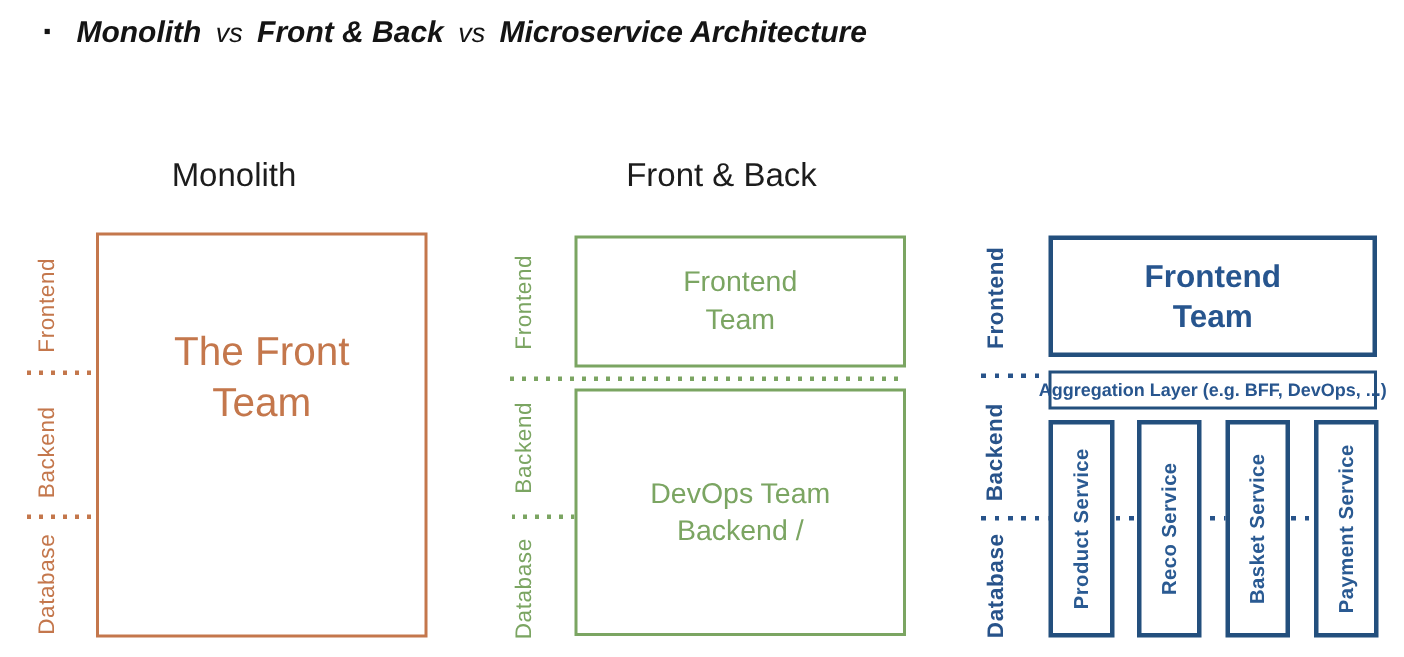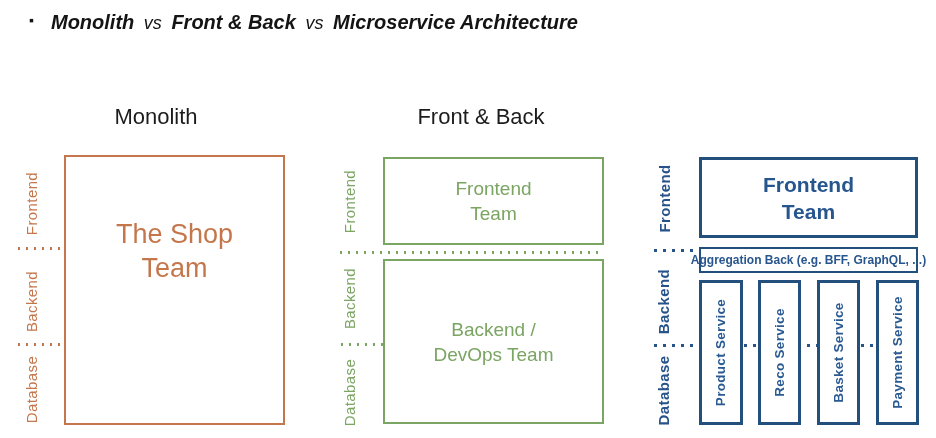--- a/index.html
+++ b/index.html
@@ -72,21 +72,21 @@
   <div class="vlabel lab-orange" style="left:16px; top:262px; width:32px; height:78px;">
       <span>Backend</span>
     </div>
   <div class="dots dots-orange" style="left:18px; top:343px; width:46px;"></div>
   <div class="vlabel lab-orange" style="left:16px; top:350px; width:32px; height:78px;">
       <span>Database</span>
     </div>
 
   <div class="box box-orange monolith-box" style="left:64px; top:155px; width:221px; height:270px;">
     <div class="shop-text">
-      <div>The Shop</div>
+      <div>The Front</div>
       <div>Team</div>
     </div>
   </div>
 
   <div class="vlabel lab-green" style="left:334px; top:166px; width:32px; height:70px;">
       <span>Frontend</span>
     </div>
   <div class="dots dots-green" style="left:340px; top:251px; width:264px;"></div>
   <div class="vlabel lab-green" style="left:334px; top:266px; width:32px; height:64px;">
       <span>Backend</span>
@@ -97,22 +97,22 @@
     </div>
 
   <div class="box box-green" style="left:383px; top:157px; width:221px; height:88px;">
     <div class="green-text">
       <div>Frontend</div>
       <div>Team</div>
     </div>
   </div>
   <div class="box box-green" style="left:383px; top:259px; width:221px; height:165px;">
     <div class="green-text">
+      <div>DevOps Team</div>
       <div>Backend /</div>
-      <div>DevOps Team</div>
     </div>
   </div>
 
   <div class="vlabel lab-blue" style="left:648px; top:166px; width:32px; height:64px;">
       <span>Frontend</span>
     </div>
   <div class="dots dots-blue" style="left:654px; top:249px; width:44px;"></div>
   <div class="vlabel lab-blue" style="left:648px; top:270px; width:32px; height:62px;">
       <span>Backend</span>
     </div>
@@ -122,21 +122,21 @@
     </div>
 
   <div class="box box-blue" style="left:699px; top:157px; width:219px; height:81px;">
     <div class="blue-text">
       <div>Frontend</div>
       <div>Team</div>
     </div>
   </div>
 
   <div class="box box-blue-thin" style="left:699px; top:247px; width:219px; height:26px;">
-    <span class="agg-text">Aggregation Back (e.g. BFF, GraphQL, ...)</span>
+    <span class="agg-text">Aggregation Layer (e.g. BFF, DevOps, ...)</span>
   </div>
 
   <div class="service" style="left:699px; top:280px; width:44px; height:145px;">
       <span>Product Service</span>
     </div>
   <div class="service" style="left:758px; top:280px; width:43px; height:145px;">
       <span>Reco Service</span>
     </div>
   <div class="service" style="left:817px; top:280px; width:43px; height:145px;">
       <span>Basket Service</span>

